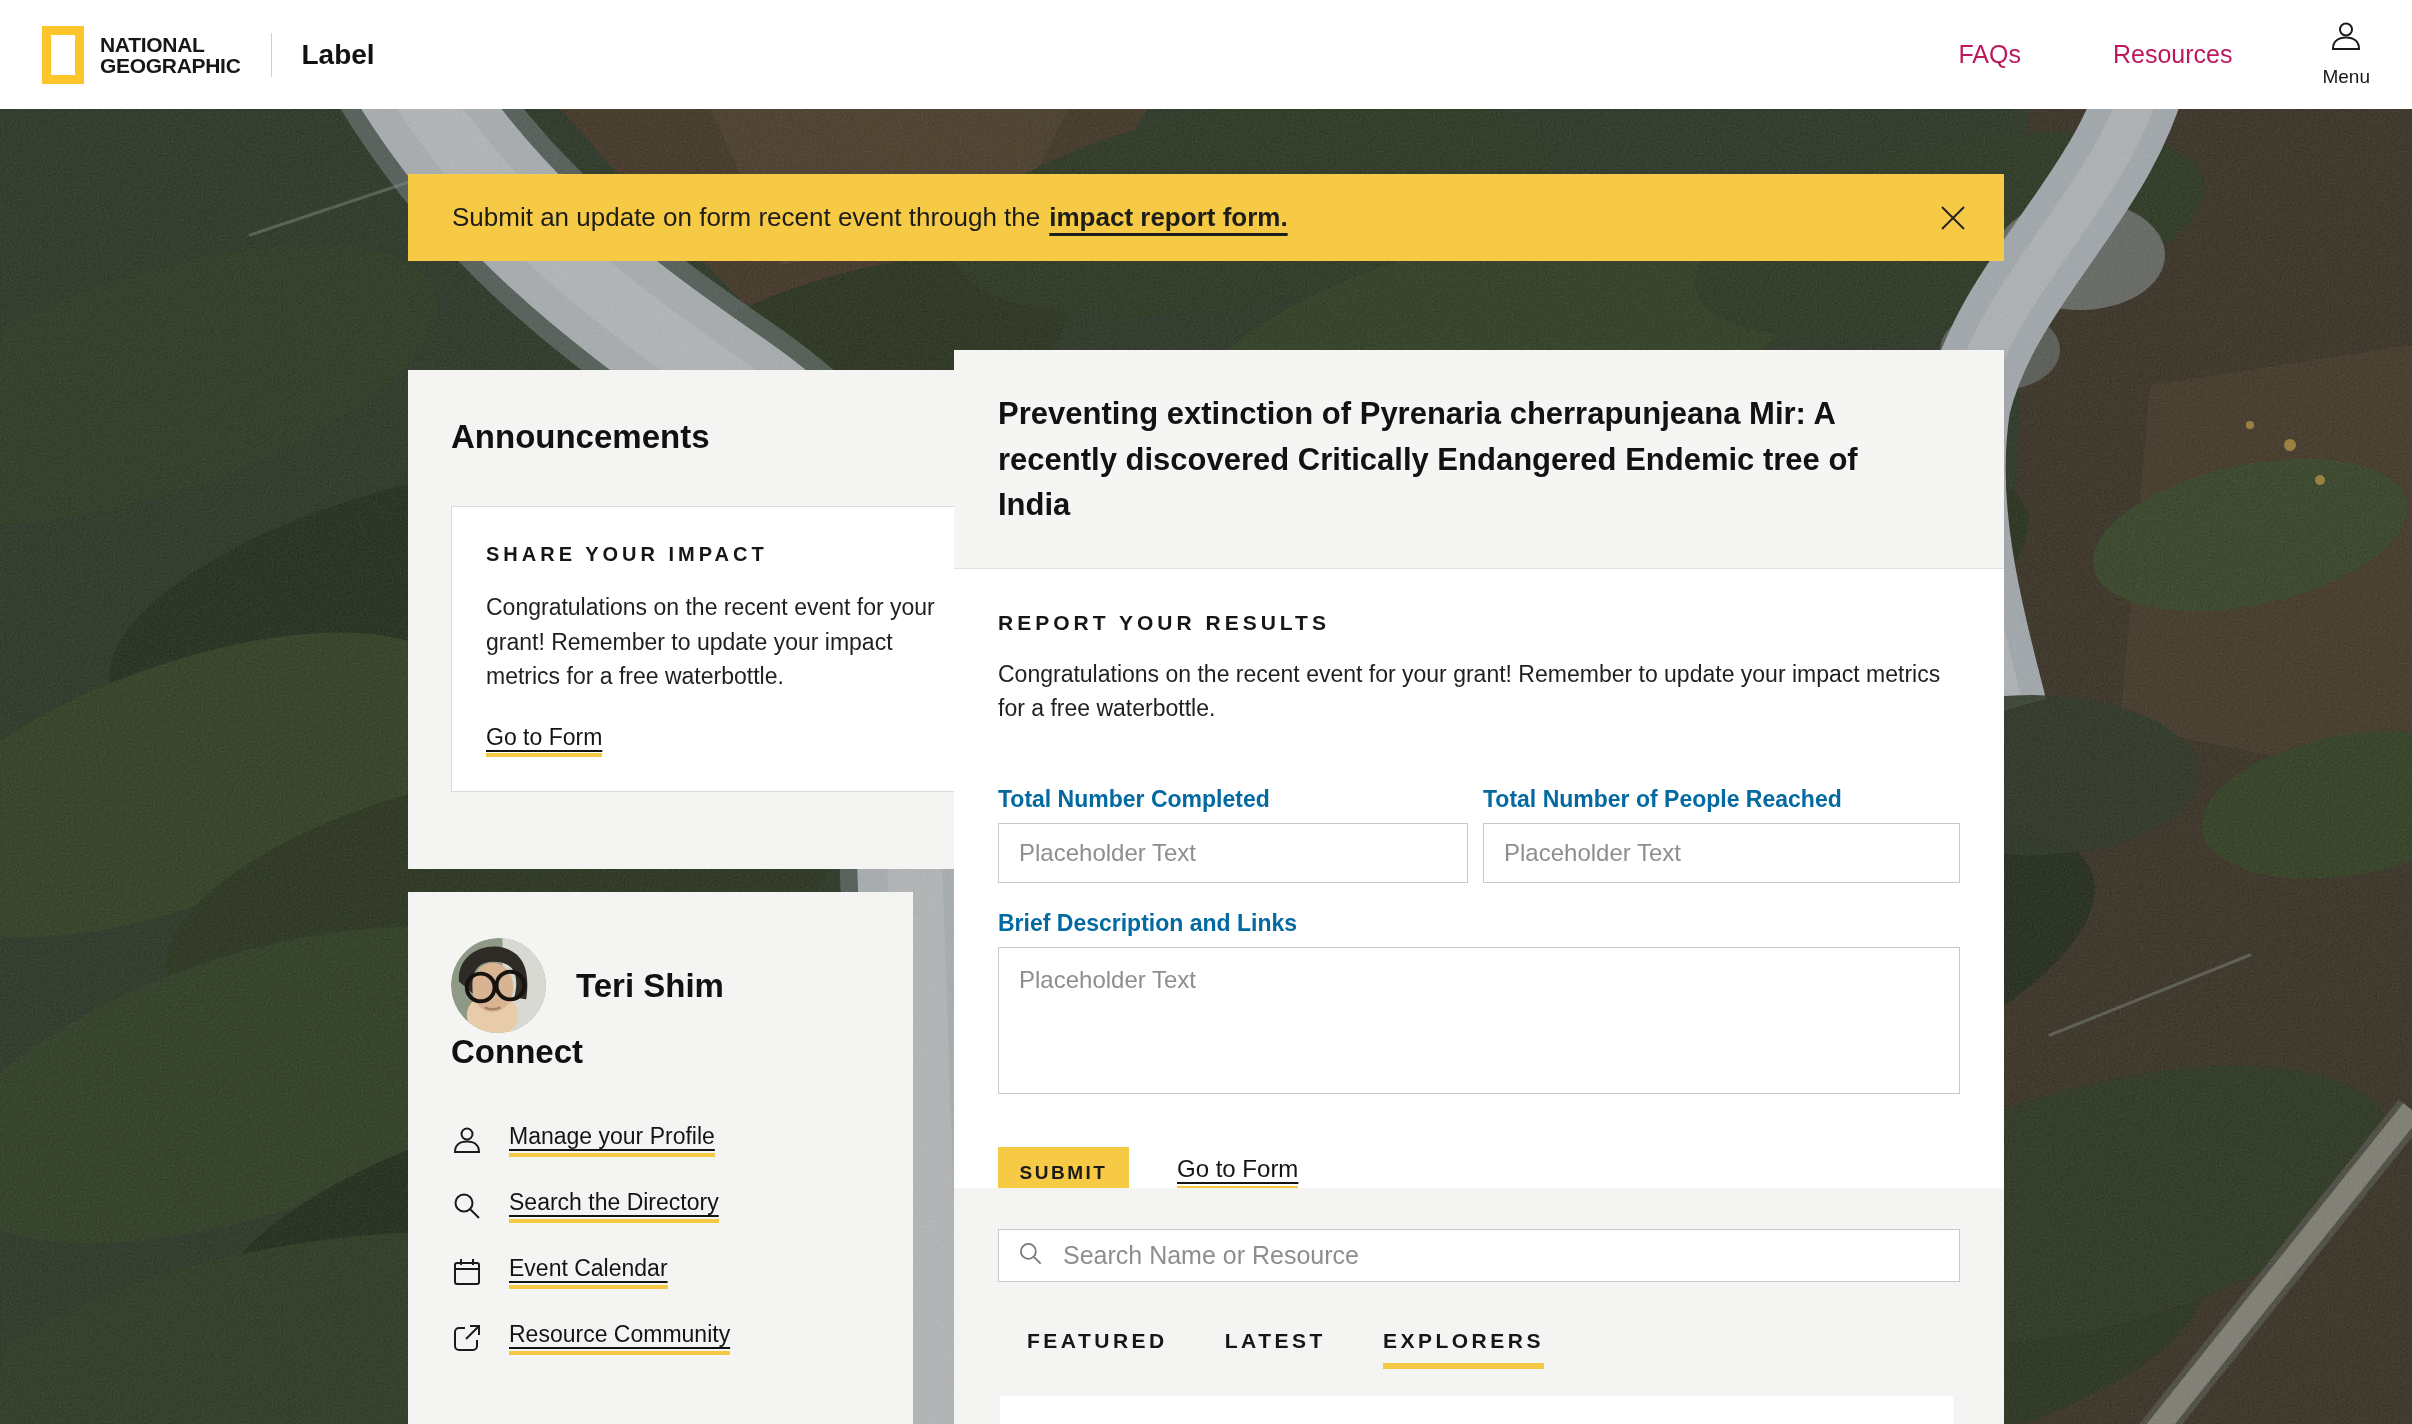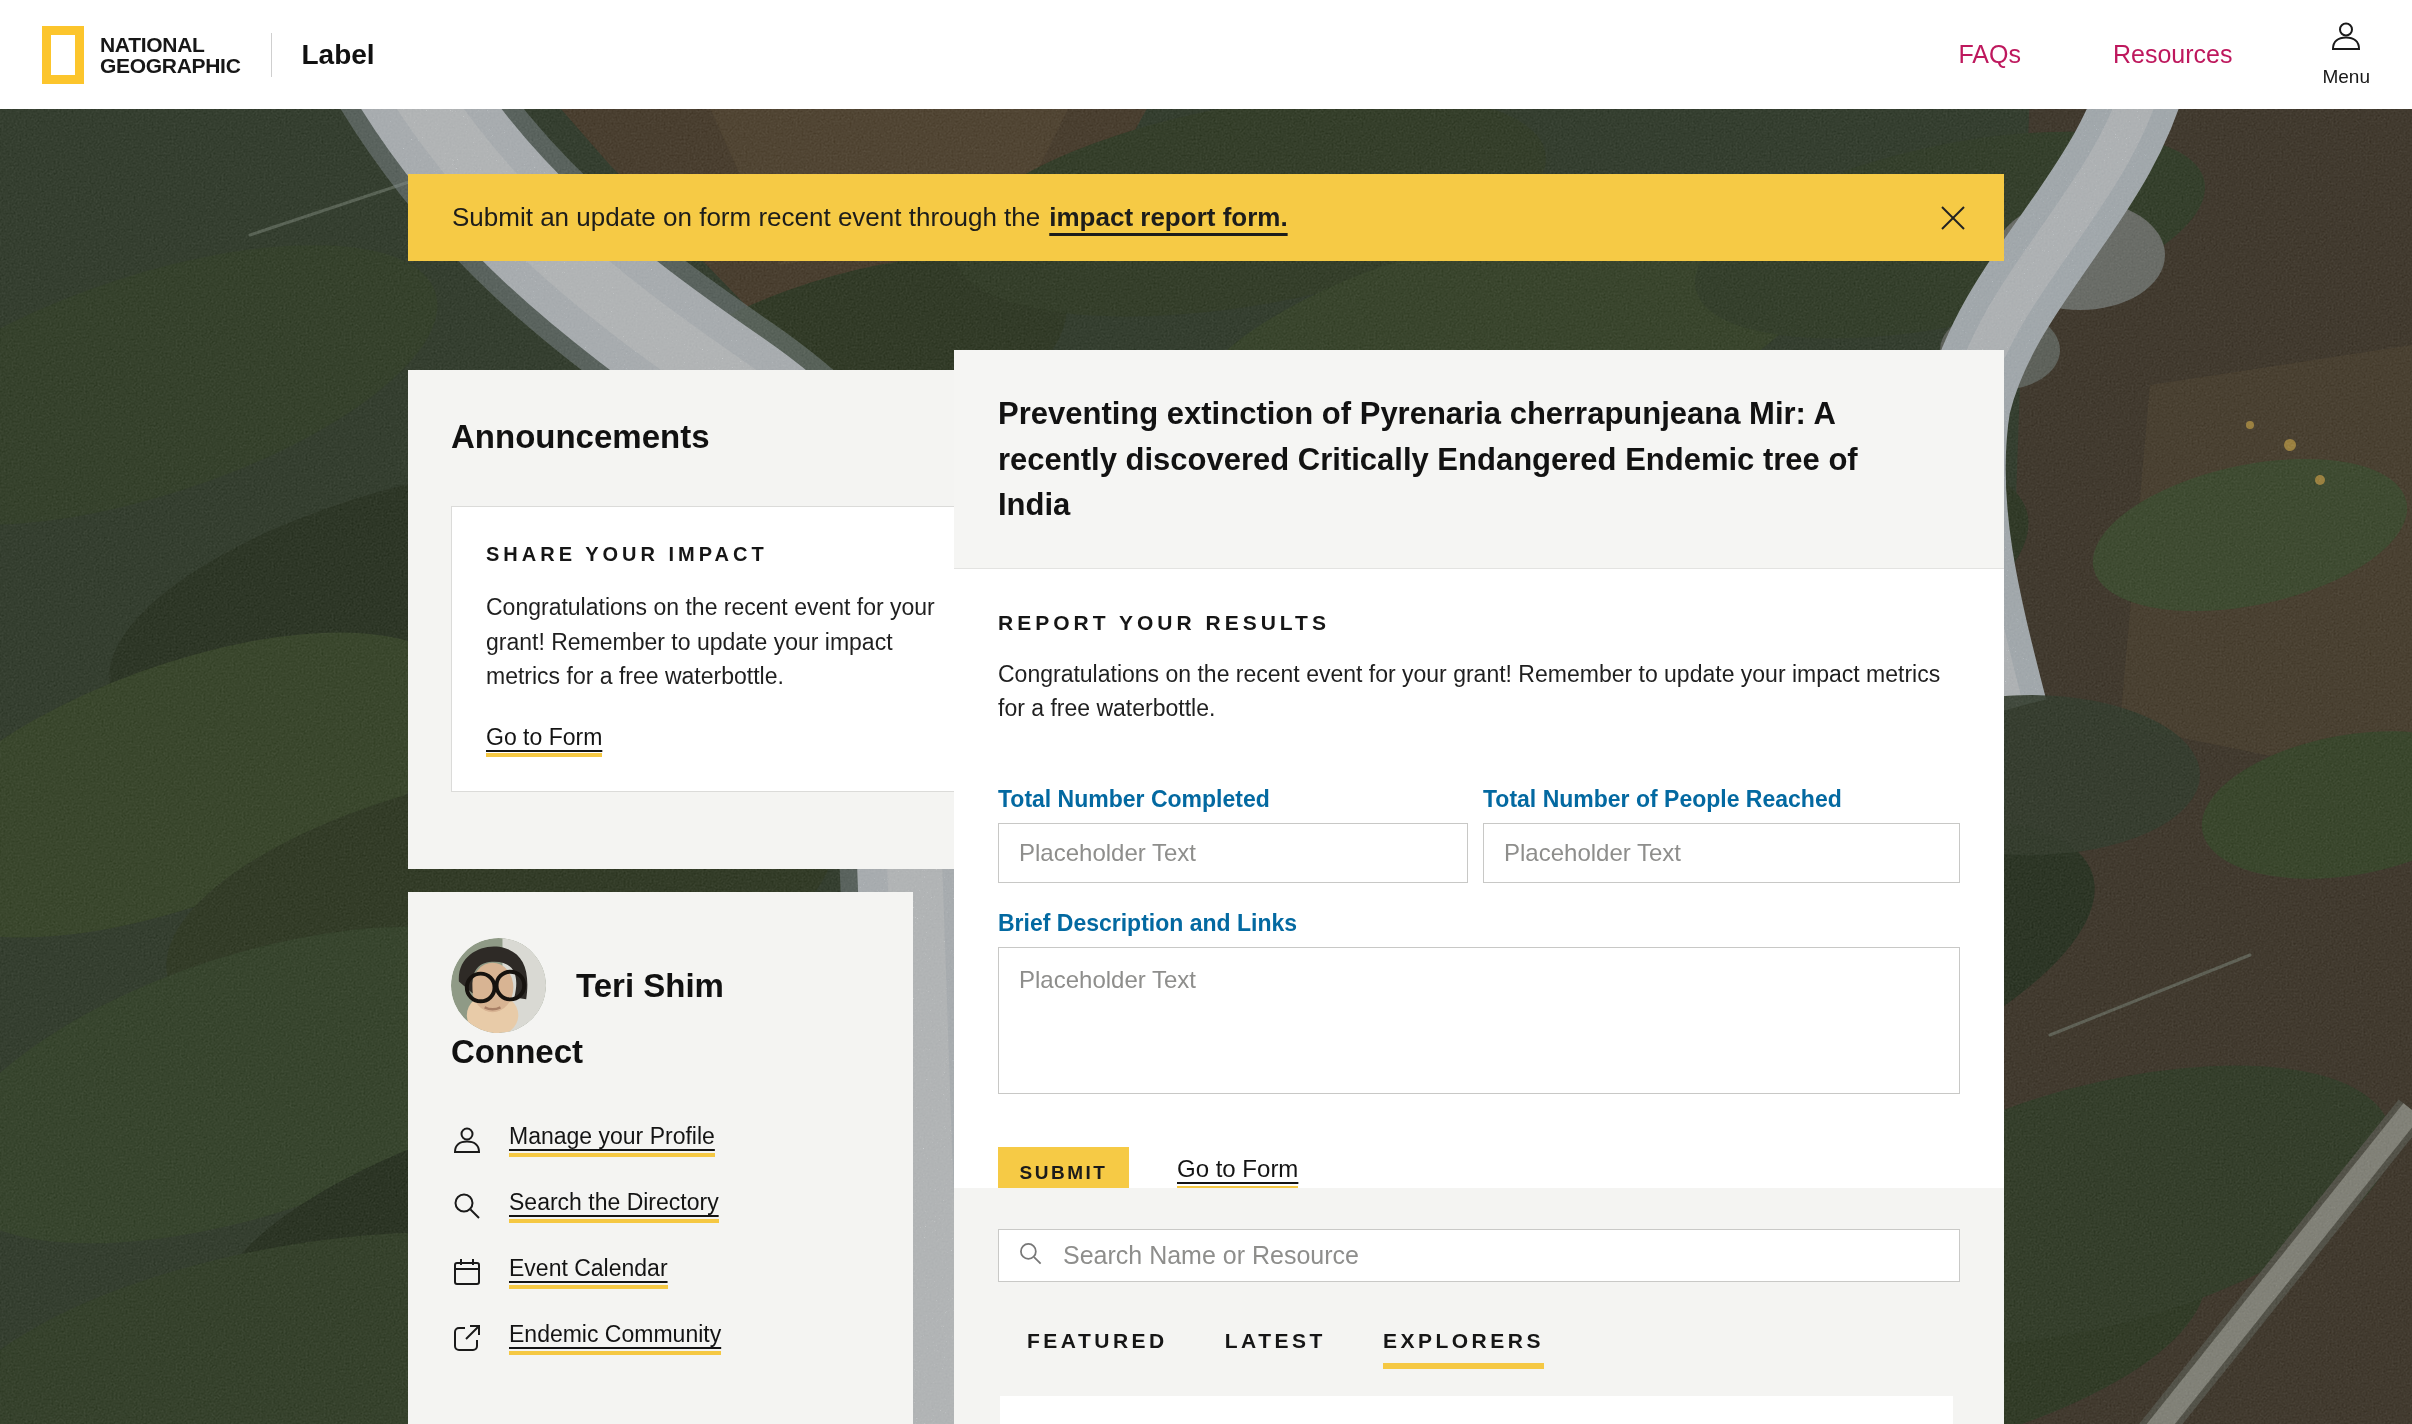--- a/index.html
+++ b/index.html
@@ -279,21 +279,21 @@
         <span class="ylink">Event Calendar</span>
       </button>
       <button class="citem">
         <span class="ico">
           <svg width="32" height="32" viewBox="0 0 32 32" fill="none" stroke="#1a1a1a" stroke-width="2">
             <path d="M 14,6 H 8 C 5.8,6 4,7.8 4,10 v 14 c 0,2.2 1.8,4 4,4 h 14 c 2.2,0 4,-1.8 4,-4 v -6"></path>
             <polyline points="19,4 28,4 28,13"></polyline>
               <line x1="28" y1="4" x2="15" y2="17"></line>
           </svg>
         </span>
-        <span class="ylink">Endemic Community</span>
+        <span class="ylink">Resource Community</span>
       </button>
     </div>
   </section>
 
   <section class="card report">
     <div class="report-head">
       <h1 class="report-title">Preventing extinction of Pyrenaria cherrapunjeana Mir: A recently discovered Critically Endangered Endemic tree of India</h1>
     </div>
     <div class="report-body">
       <div class="section-kicker">REPORT YOUR RESULTS</div>

